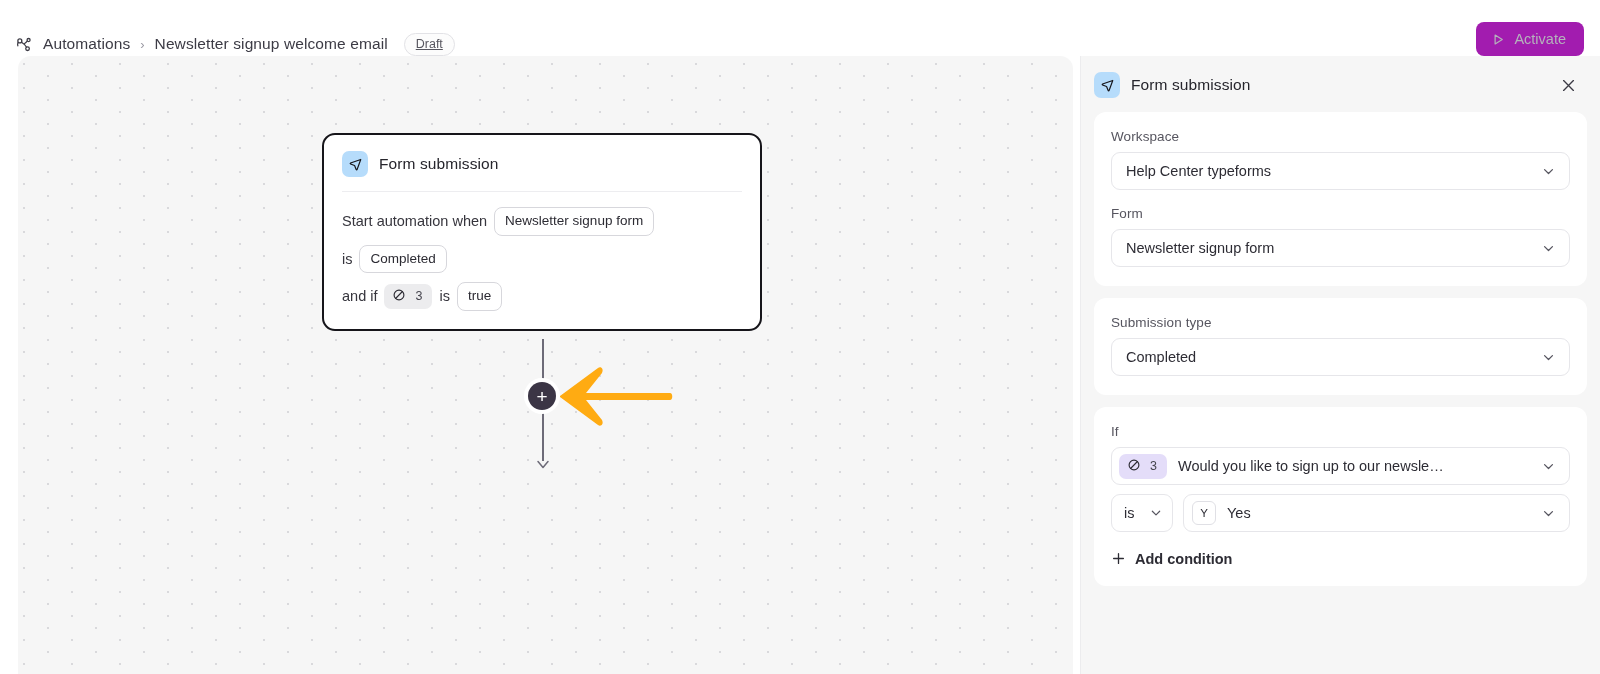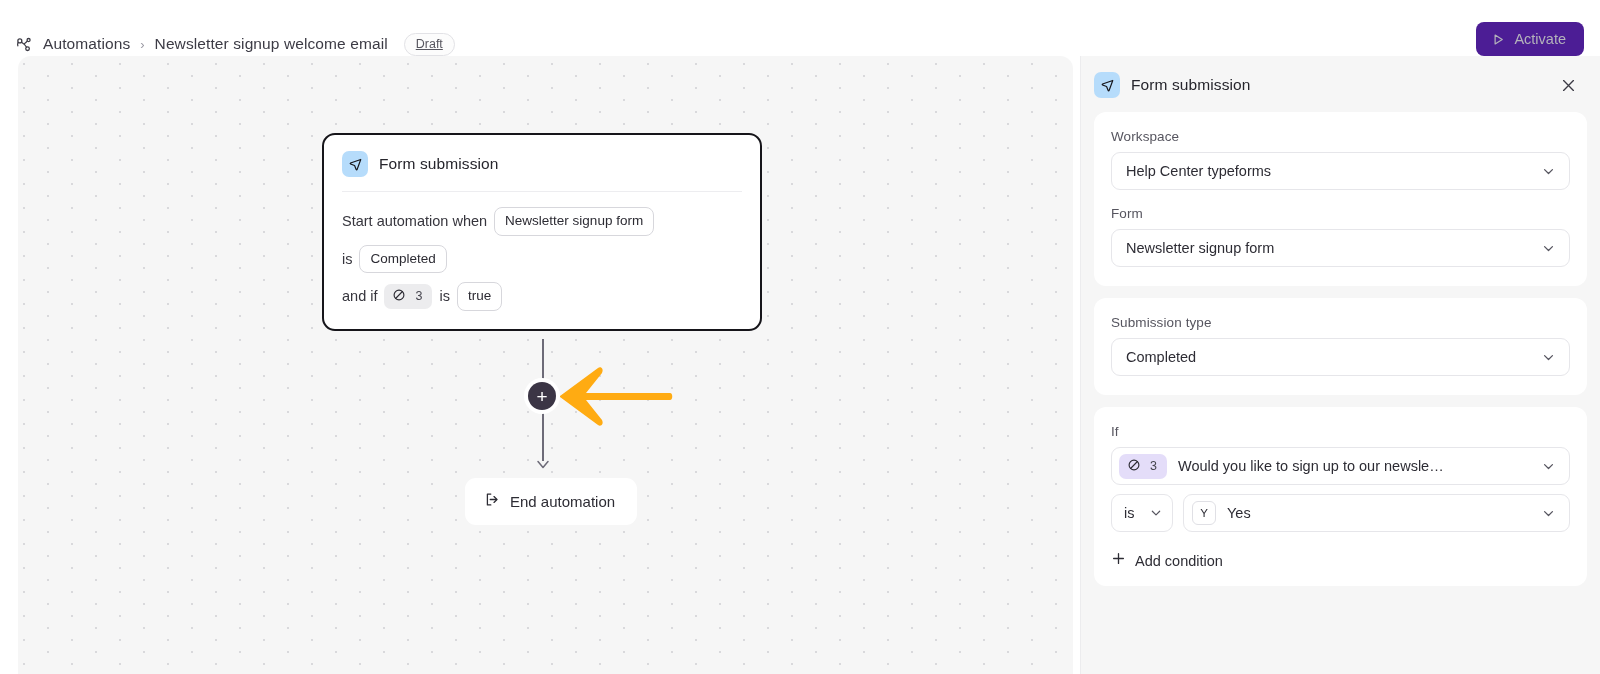--- a/index.html
+++ b/index.html
@@ -62,21 +62,21 @@
     color: #57565f;
     background: #fcfcfc;
     line-height: 1.15;
     white-space: nowrap;
     text-decoration: underline;
   }
   .activate-btn {
     display: flex;
     align-items: center;
     gap: 8px;
-    background: #4c1d95;
+    background: #a21caf;
     border: none;
     border-radius: 8px;
     padding: 9px 18px 9px 15px;
     font-size: 14.5px;
     color: #b4b3bb;
     font-family: inherit;
     cursor: default;
   }
   .activate-btn svg { display: block; }
 
@@ -307,26 +307,27 @@
     border: 1px solid #e0e0e5;
     border-radius: 6px;
     display: flex; align-items: center; justify-content: center;
     font-size: 11.5px;
     color: #2d2c34;
     flex: 0 0 auto;
   }
   .select.yes .val { margin-left: 11px; }
   .add-cond {
     display: inline-flex;
-    align-items: flex-end;
+    align-items: flex-start;
     gap: 9px;
     margin-top: 19px;
     font-size: 14.5px;
     color: #2d2c34;
     cursor: pointer;
+    font-weight: bold;
   }
 </style>
 </head>
 <body>
 
 <div class="topbar">
   <div class="breadcrumb">
     <span class="bc-icon">
       <svg width="19" height="19" viewBox="0 0 20 20" fill="none">
         <circle cx="5.1" cy="6.2" r="2.1" stroke="#3c3b45" stroke-width="1.35"></circle>
@@ -403,30 +404,20 @@
   <div class="plus-node">
     <span class="dot">+</span>
   </div>
 
   <div class="annot-arrow">
     <svg width="120" height="80" viewBox="0 0 120 80" fill="none">
       <path d="M6 40 L44 12 C47 10 50 13 48 17 L32 37 L116 37 C119 37 119 44 116 44 L32 44 L48 64 C50 68 47 71 44 69 L6 41 Z" fill="#ffab12"></path>
     </svg>
   </div>
 
-  <div class="end-node">
-    <span>
-      <svg width="17" height="17" viewBox="0 0 18 18" fill="none">
-        <path d="M7.2 3.2H3.6v11.6h3.6" stroke="#2d2c34" stroke-width="1.35" stroke-linecap="round" stroke-linejoin="round"></path>
-        <path d="M10.6 5.9 13.7 9l-3.1 3.1" stroke="#2d2c34" stroke-width="1.35" stroke-linecap="round" stroke-linejoin="round"></path>
-        <path d="M13.4 9H6.6" stroke="#2d2c34" stroke-width="1.35" stroke-linecap="round"></path>
-      </svg>
-    </span>
-    <span>End automation</span>
-  </div>
 </div>
 
 <div class="panel">
 
   <div class="panel-head">
     <span class="plane-chip">
       <svg width="15" height="15" viewBox="0 0 16 16" fill="none">
         <path d="M13.6 2.6 2.7 6.4c-.5.2-.5.8 0 1l4.3 1.7 1.7 4.3c.2.5.8.5 1-.1l3.9-10.7Z" stroke="#16151a" stroke-width="1.25" stroke-linejoin="round"></path>
       </svg>
     </span>

